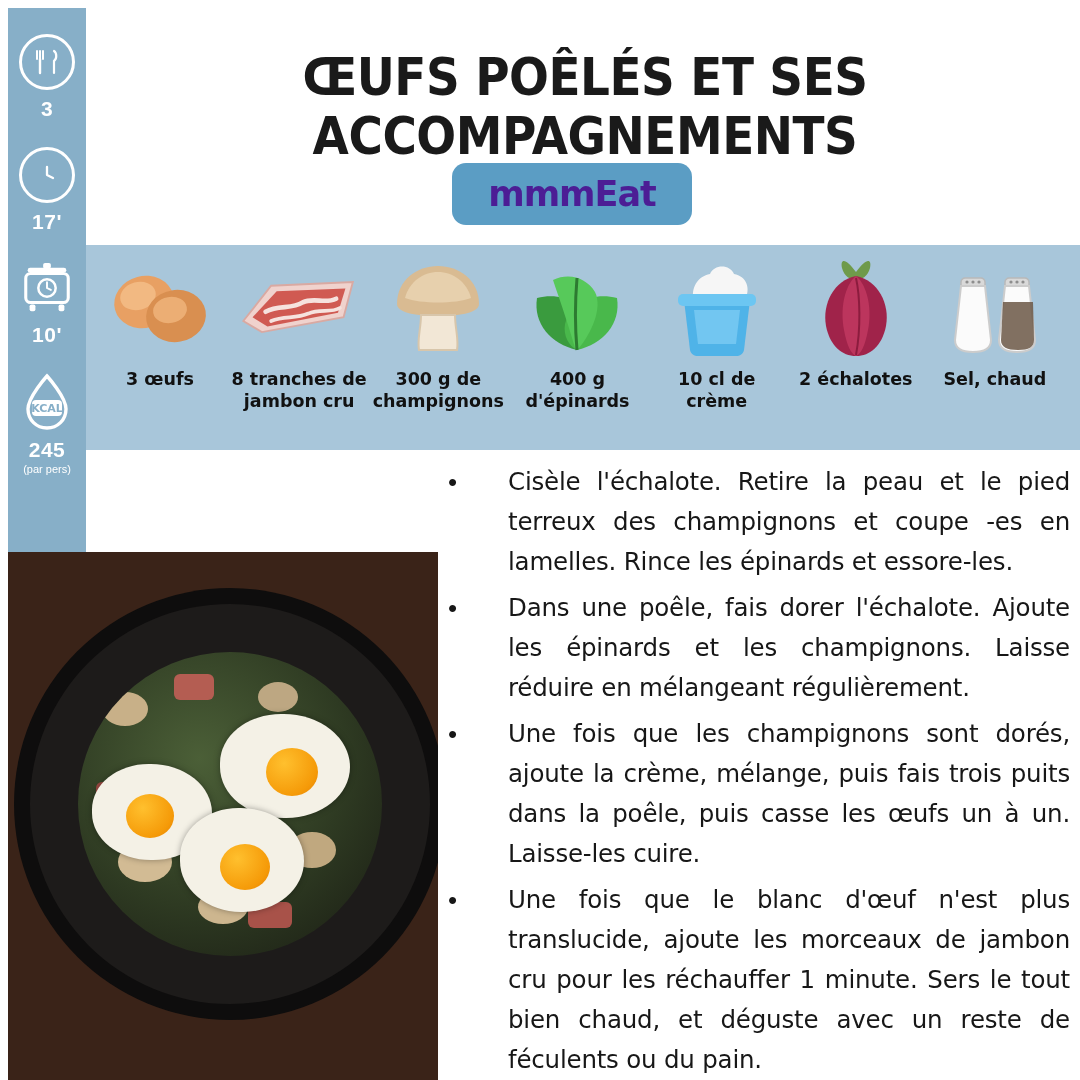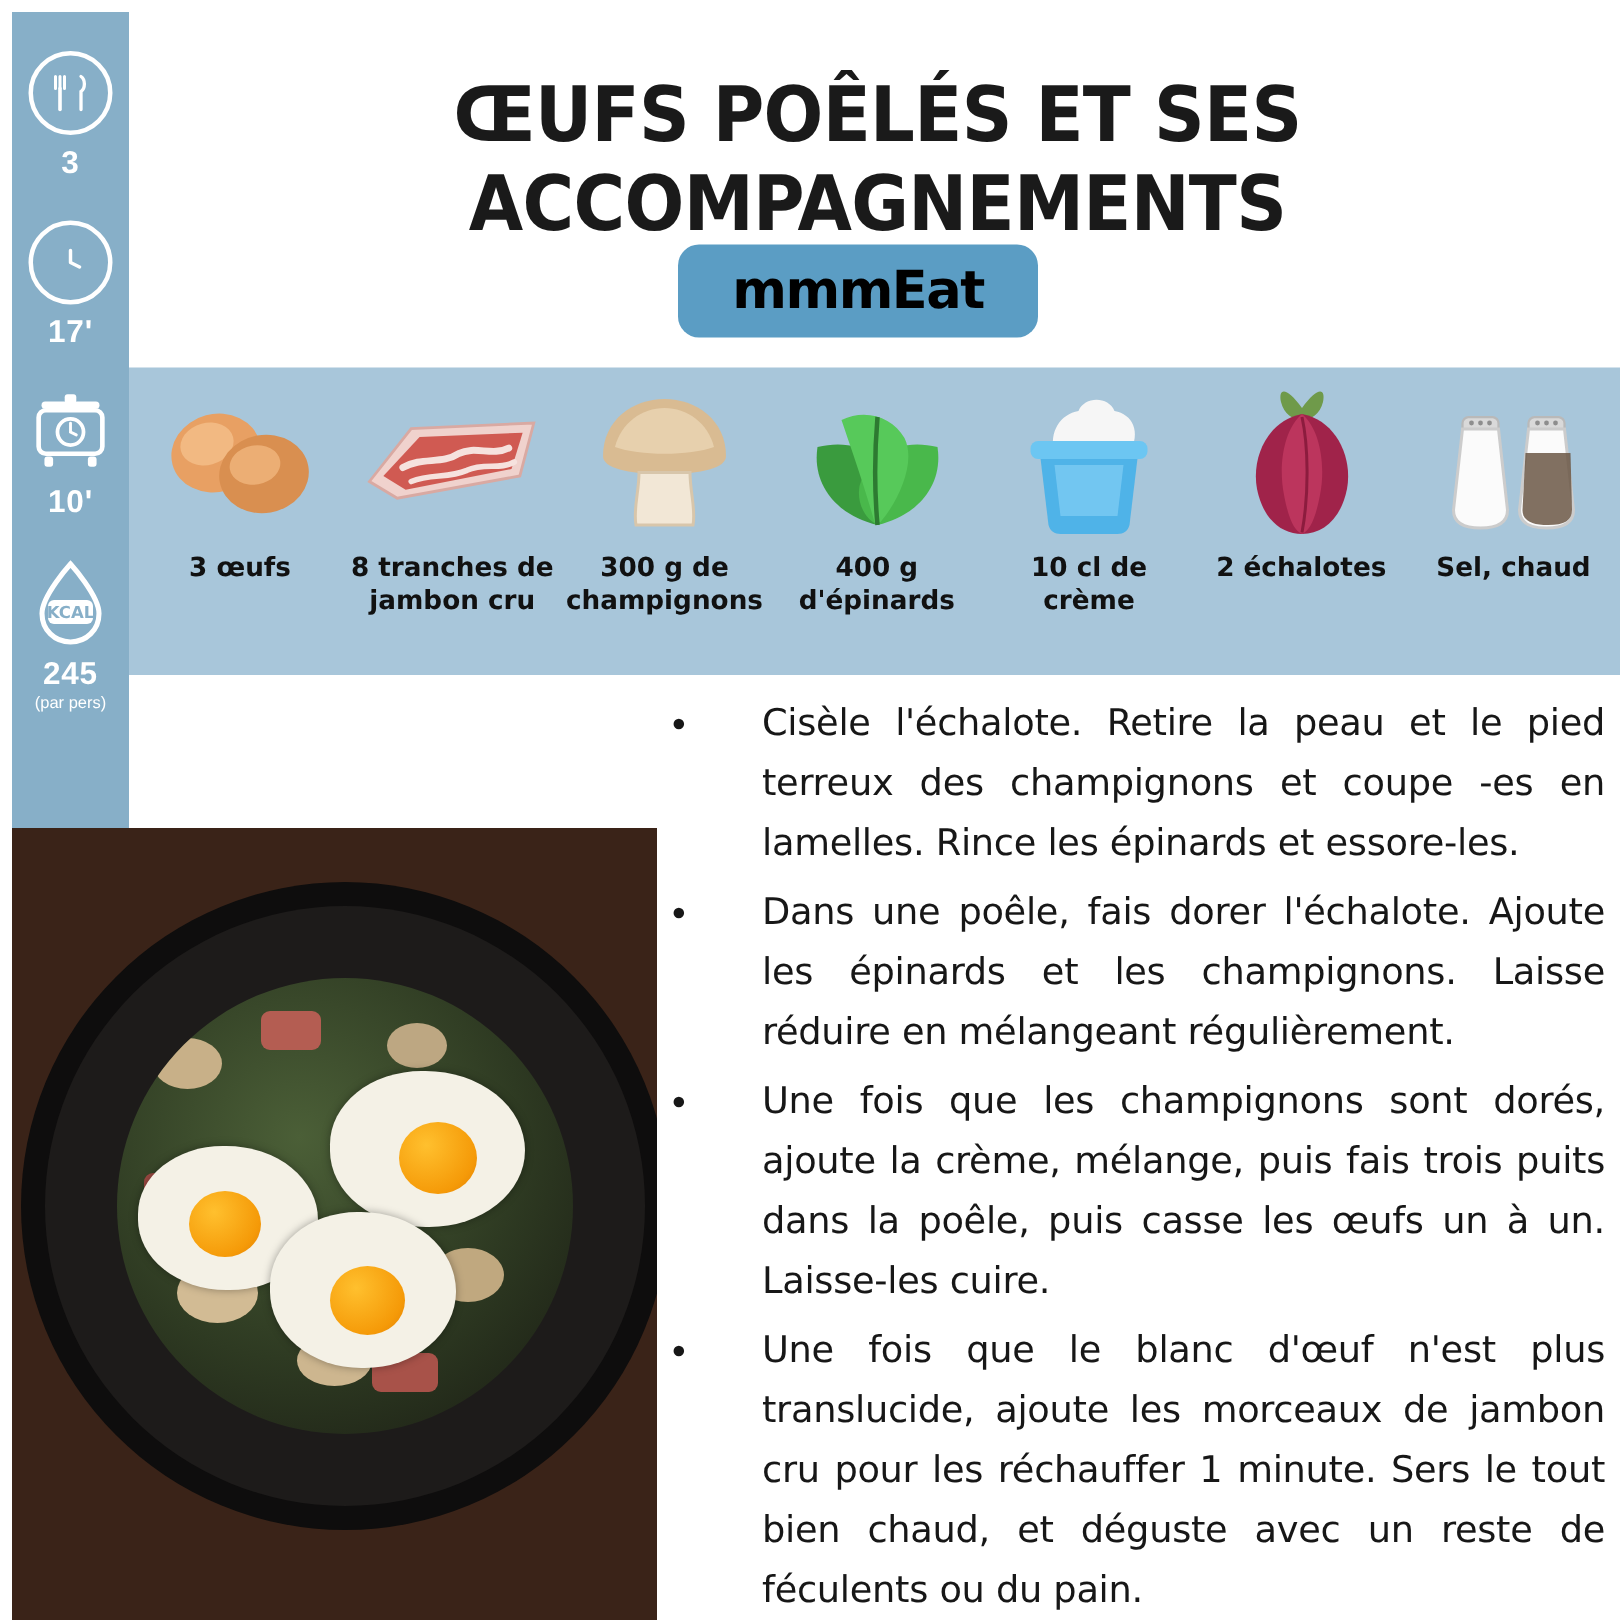--- a/index.html
+++ b/index.html
@@ -87,40 +87,40 @@
     top: 163px;
     width: 240px;
     height: 62px;
     background: #5b9dc4;
     border-radius: 14px;
     display: flex;
     align-items: center;
     justify-content: center;
   }
   #logo-text {
-    color: #000000;
+    color: #4c1d95;
     font-size: 35px;
     font-weight: bold;
     letter-spacing: -1px;
     font-family: "DejaVu Sans", sans-serif;
   }
 
   
   #ingredients {
     position: absolute;
     left: 86px;
     top: 245px;
     width: 994px;
     height: 205px;
     background: #a8c6da;
     display: flex;
     align-items: flex-start;
     justify-content: space-between;
     box-sizing: border-box;
-    padding: 8px 3px 0 6px;
+    padding: 8px 17px 0 6px;
   }
   .ing {
     width: 136px;
     display: flex;
     flex-direction: column;
     align-items: center;
   }
   .ing-art {
     height: 110px;
     width: 130px;

